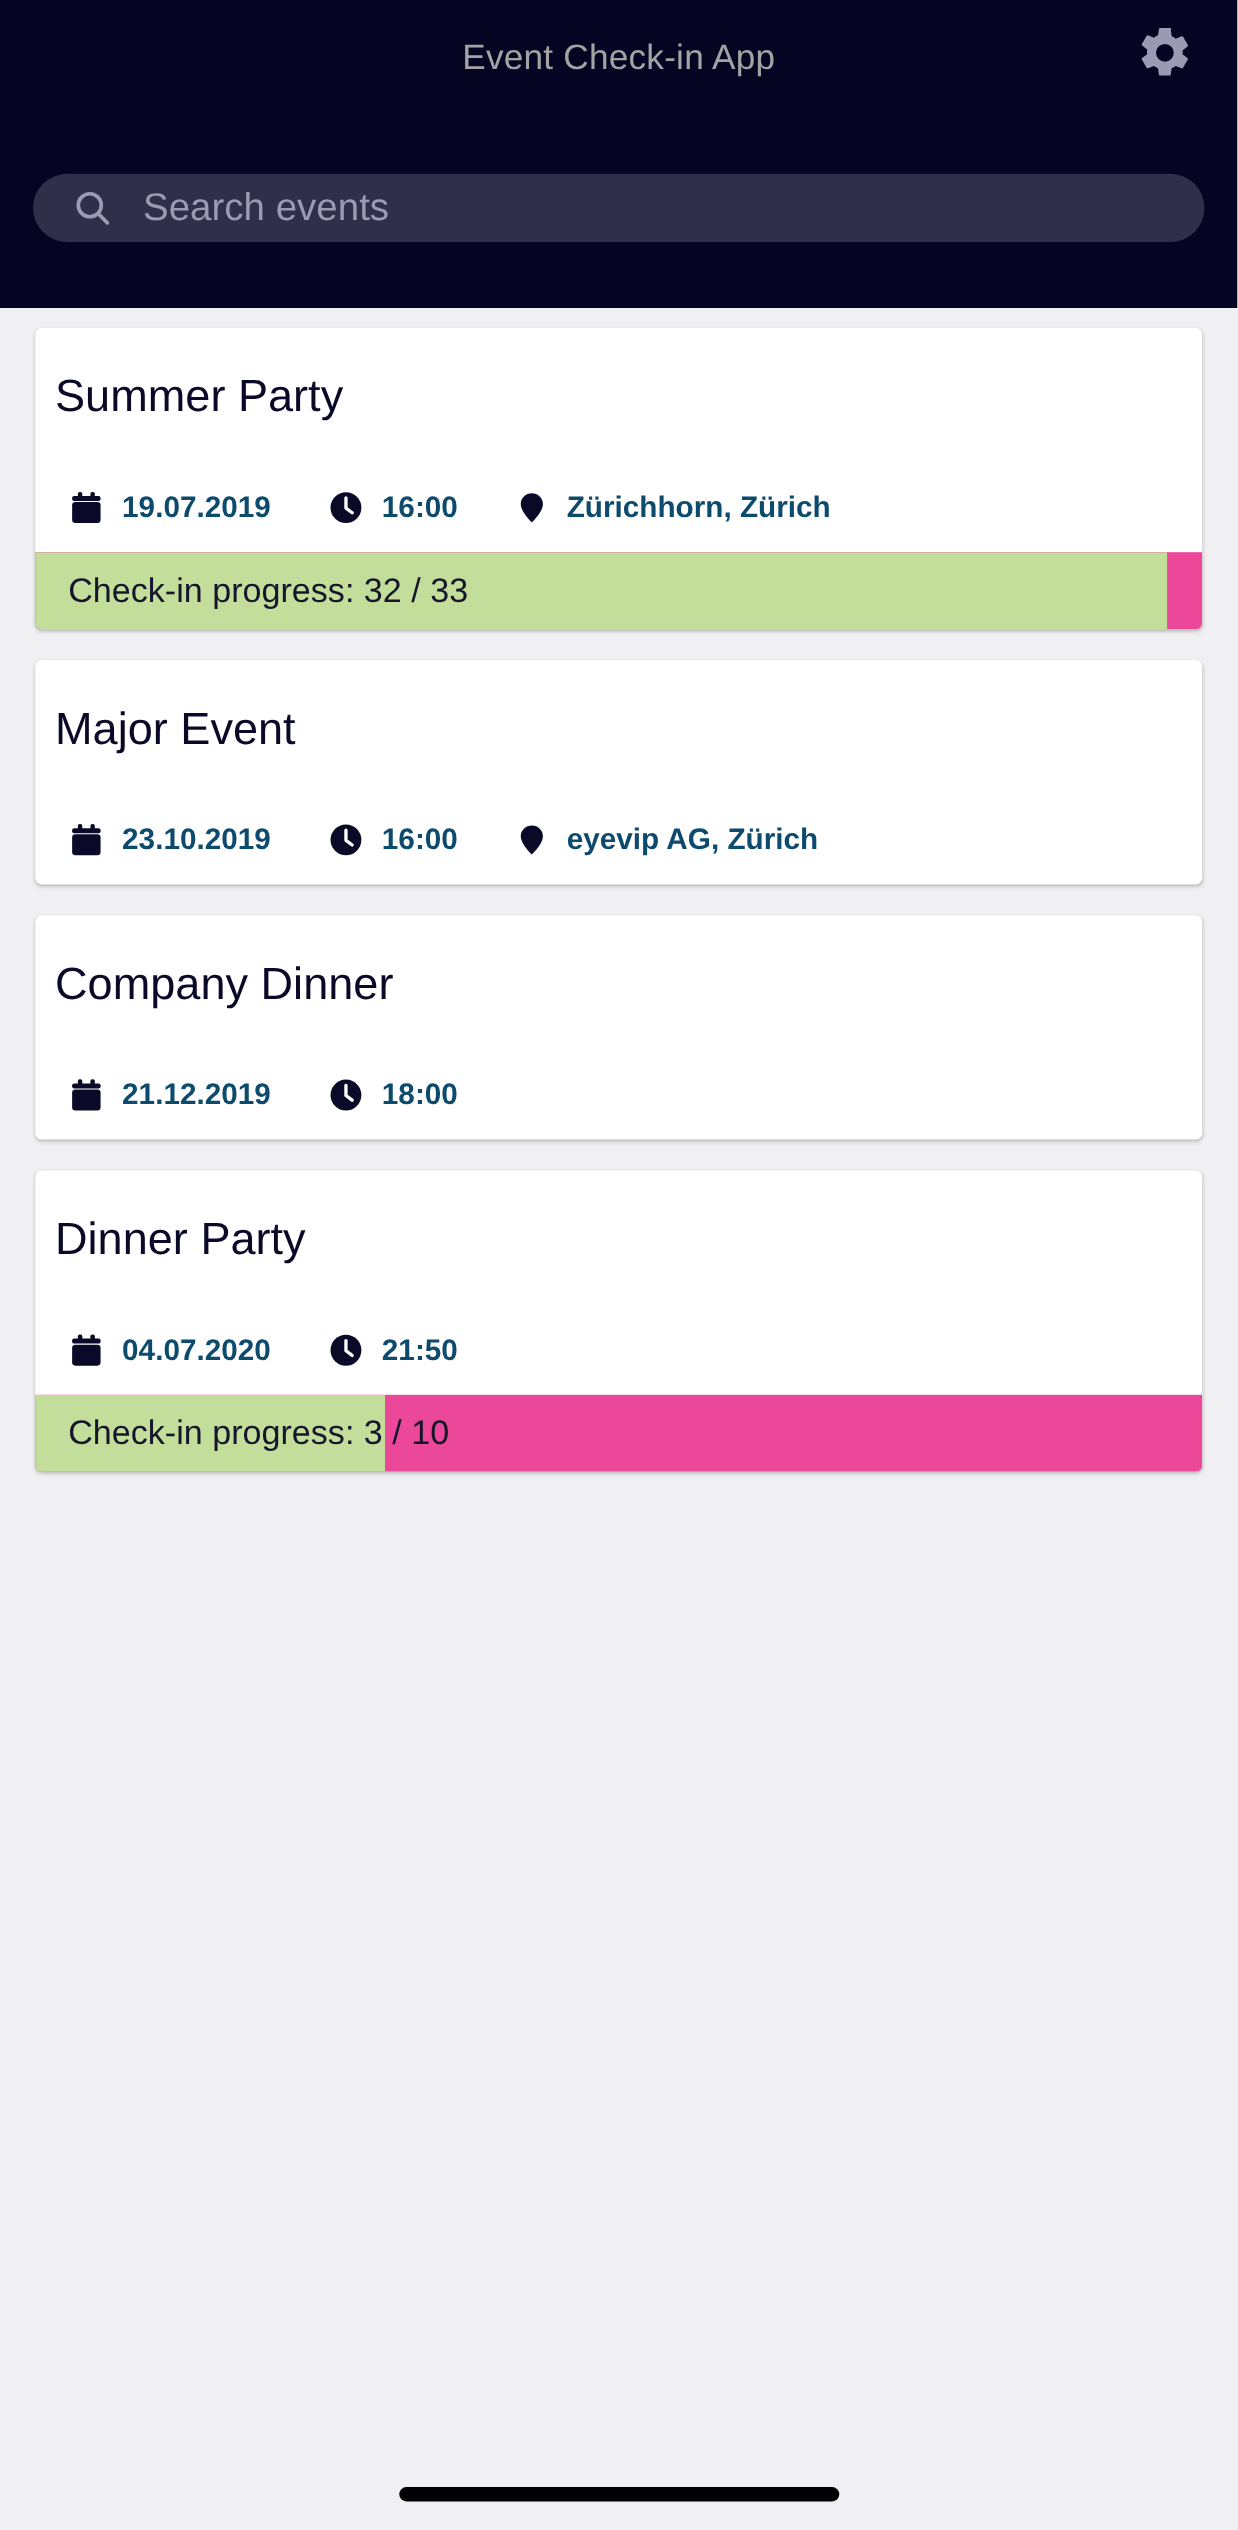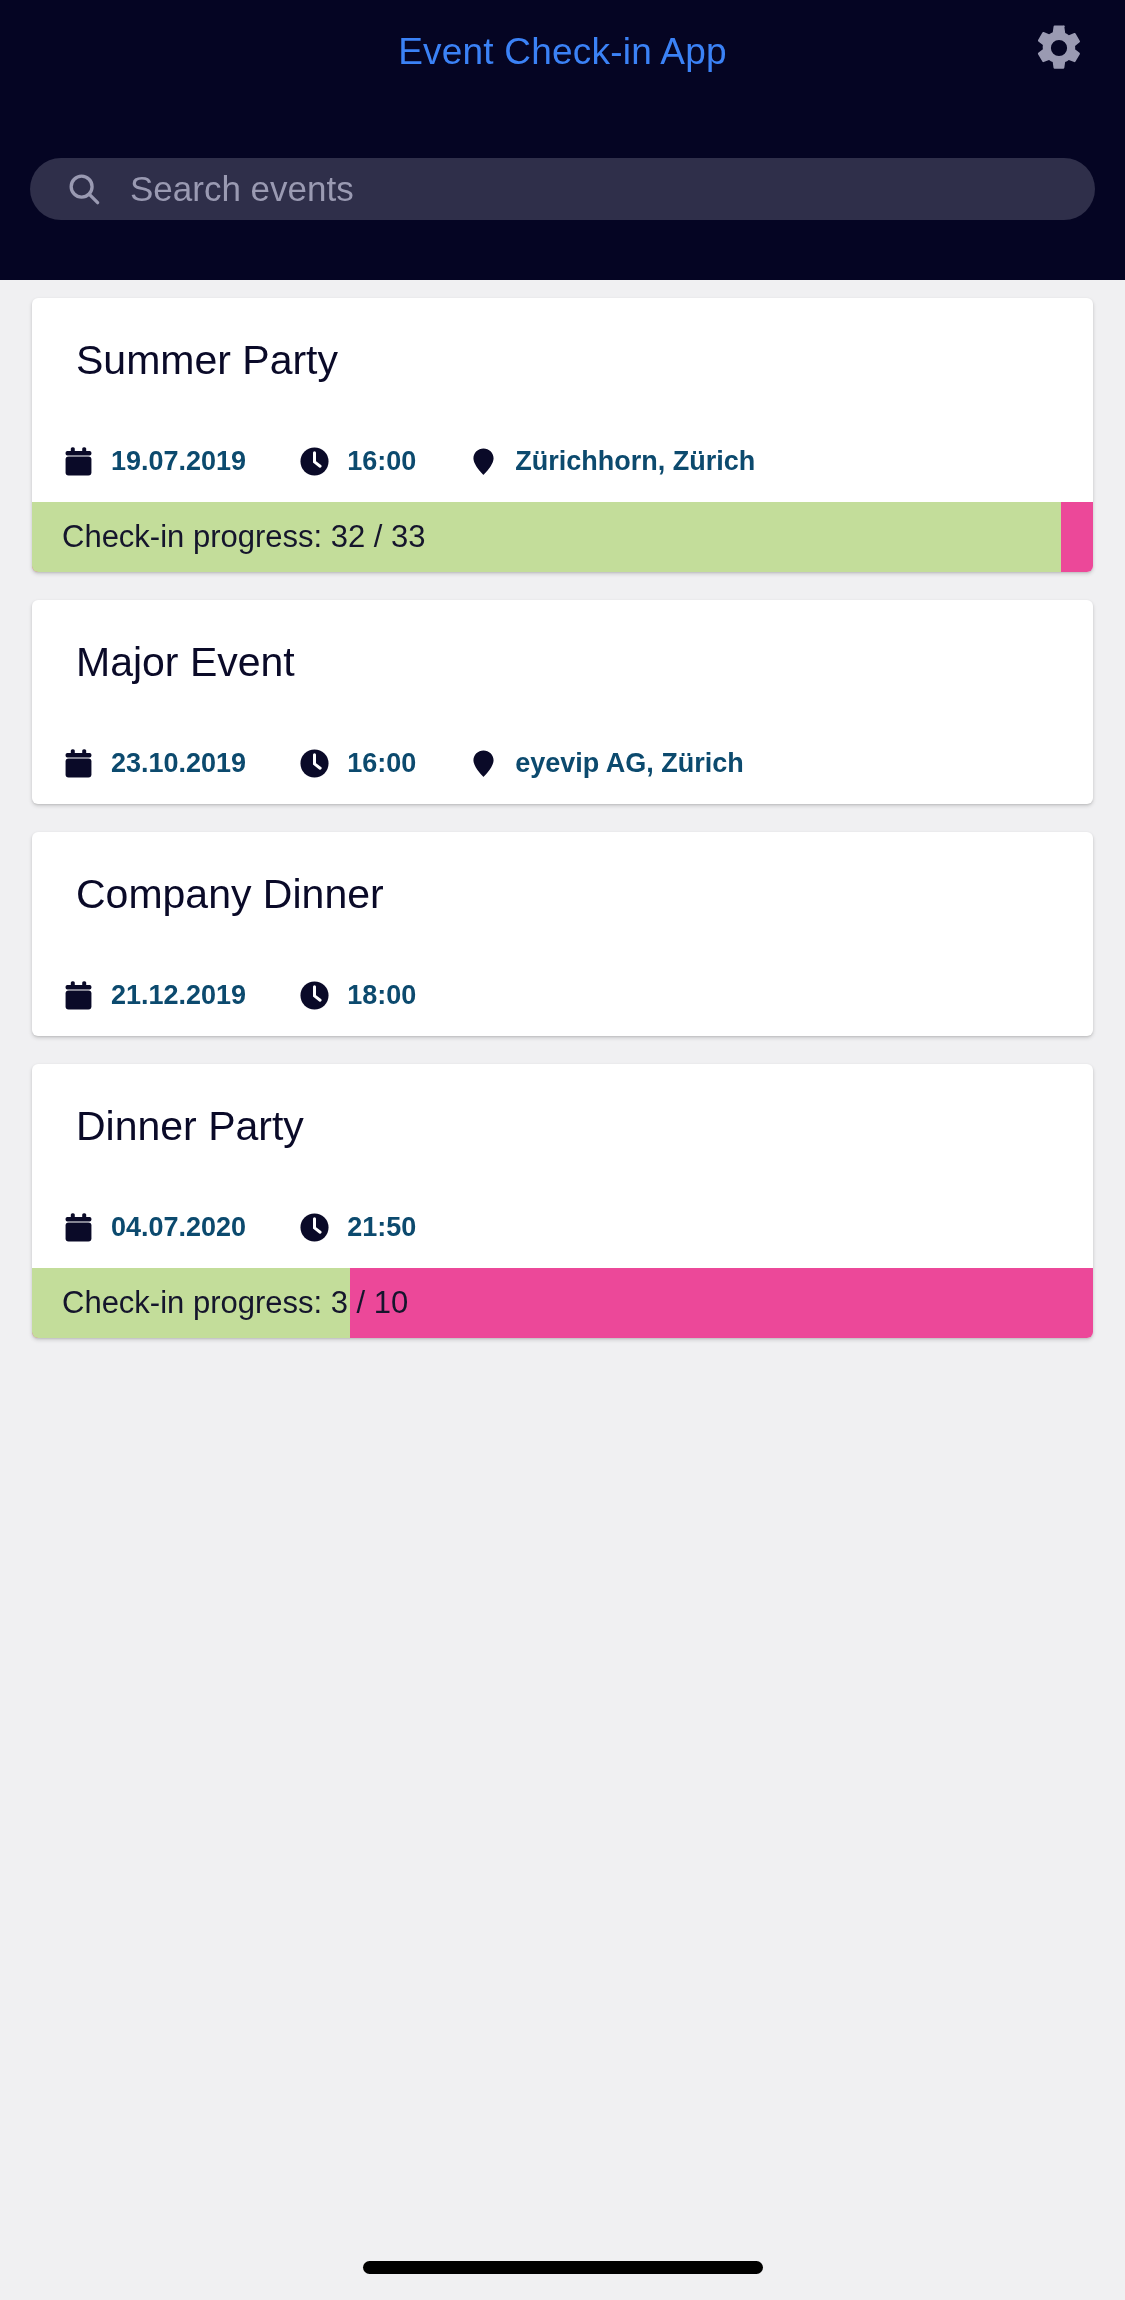--- a/index.html
+++ b/index.html
@@ -27,22 +27,22 @@
   .appbar-top {
     height: 96px;
     display: flex;
     align-items: center;
     justify-content: center;
     position: relative;
     padding-top: 8px;
   }
 
   .app-title {
-    color: #3b82f6;
-    font-size: 37px;
+    color: #a3a3a3;
+    font-size: 32px;
     font-weight: 400;
     letter-spacing: 0.2px;
   }
 
   .gear-btn {
     position: absolute;
     right: 38px;
     top: 50%;
     transform: translateY(-50%);
     width: 56px;
@@ -106,21 +106,21 @@
   .event-card {
     background: #ffffff;
     border-radius: 6px;
     margin-bottom: 28px;
     overflow: hidden;
     box-shadow: 0 2px 4px rgba(0,0,0,0.14), 0 1px 2px rgba(0,0,0,0.10);
     cursor: pointer;
   }
 
   .card-body {
-    padding: 40px 30px 0 44px;
+    padding: 40px 30px 0 18px;
     height: 204px;
     position: relative;
   }
 
   .event-title {
     color: #0a0a28;
     font-size: 41px;
     font-weight: 400;
     line-height: 1.1;
   }

